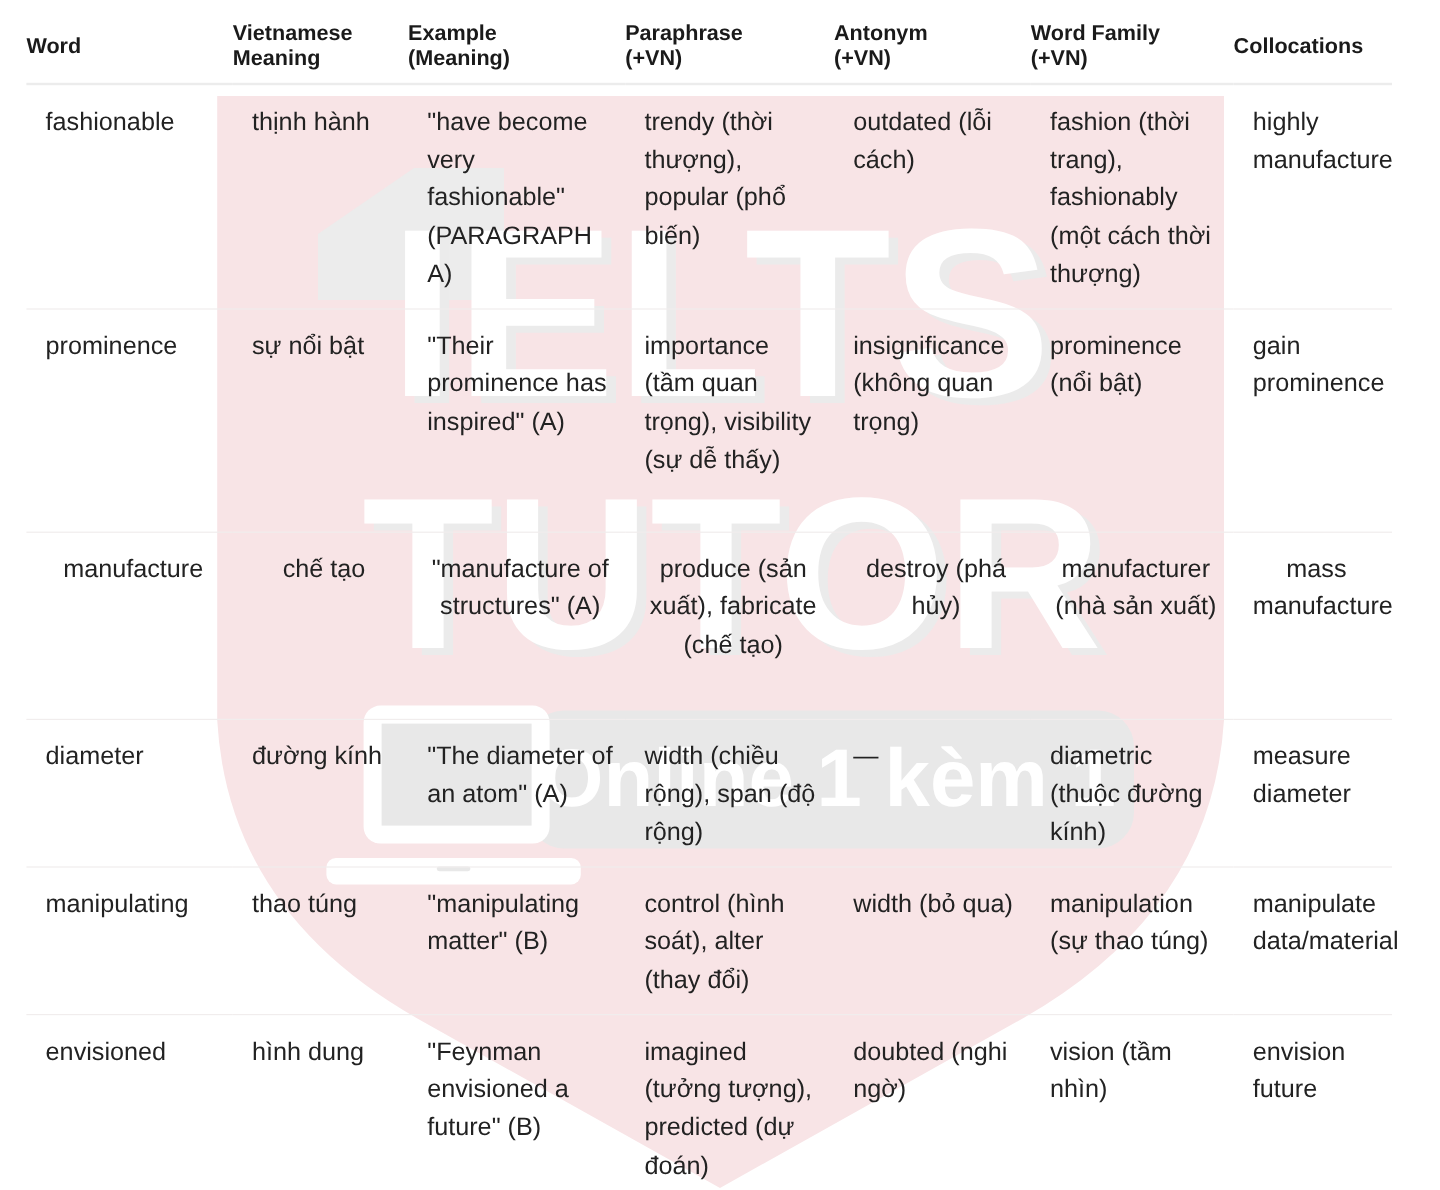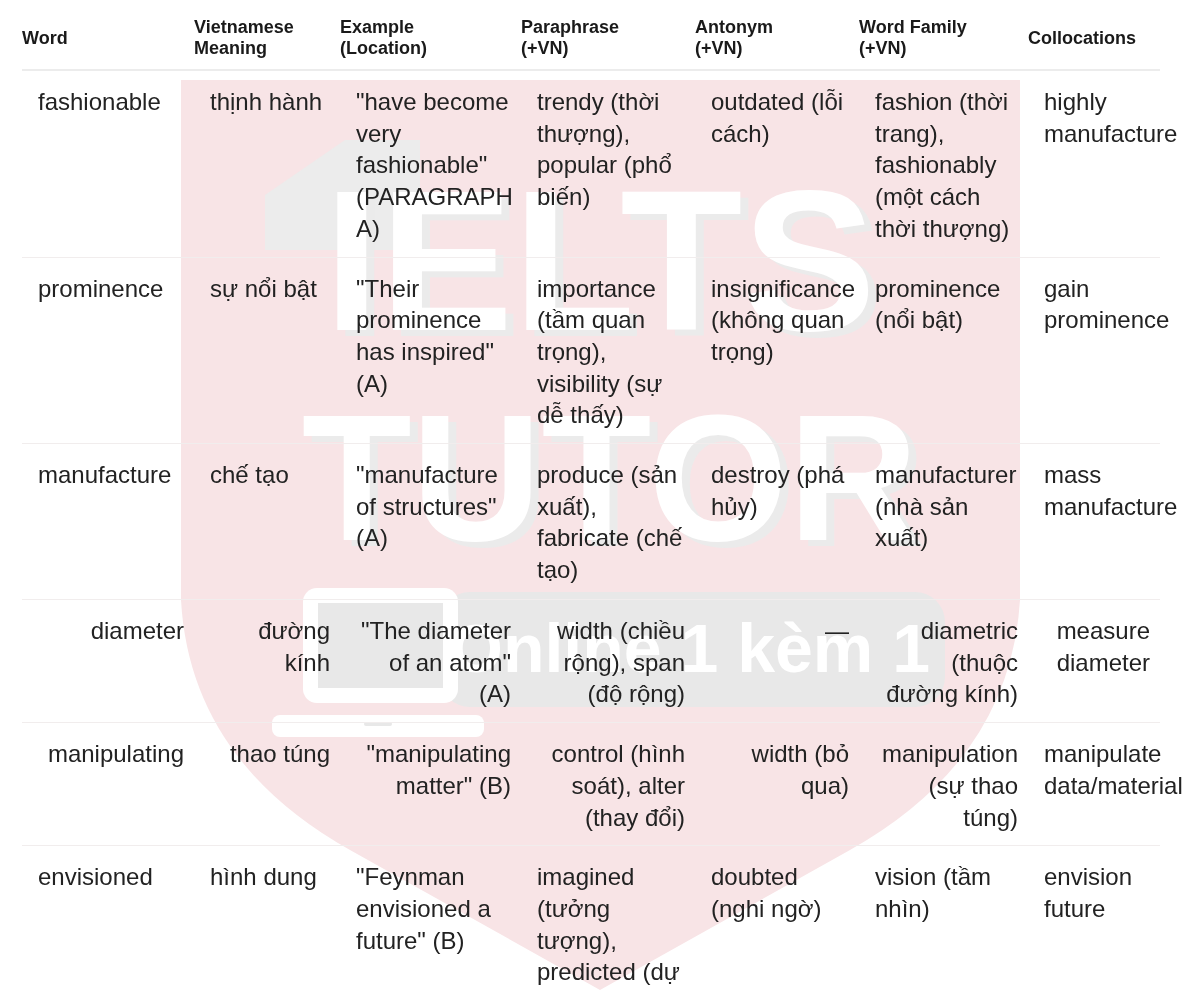--- a/index.html
+++ b/index.html
@@ -40,40 +40,40 @@
     font-weight: 700;
     font-size: 18px;
     line-height: 21px;
     color: #1a1a1a;
     vertical-align: middle;
     padding: 17px 0 10px 0;
     height: 42px;
     border-bottom: 2px solid #ececec;
   }
   td {
-    font-size: 24px;
+    font-size: 21px;
     line-height: 31.7px;
     vertical-align: top;
     padding: 15px 10px 12px 16px;
     border-bottom: 1px solid #f1eded;
     color: #222;
   }
   tr:last-child td { border-bottom: none; }
   col.c-word { width: 172px; }
   col.c-vn { width: 146px; }
   col.c-ex { width: 181px; }
   col.c-para { width: 174px; }
   col.c-ant { width: 164px; }
   col.c-fam { width: 169px; }
   col.c-col { width: 132px; }
   tr.r1 td { height: 154px; }
   tr.r2 td { height: 158px; }
-  tr.r3 td { height: 128px; }
-  tr.r4 td { height: 95px; text-align: right; }
-  tr.r5 td { height: 95px; text-align: right; }
+  tr.r3 td { height: 128px; text-align: center; }
+  tr.r4 td { height: 95px; }
+  tr.r5 td { height: 95px; }
   tr.r6 td { height: 130px; }
 </style>
 </head>
 <body>
 
 <svg class="watermark" viewBox="0 0 1200 992" xmlns="http://www.w3.org/2000/svg">
 
   <path d="M181 80 L1020 80 L1020 600 Q1010 760 850 850 L600 990 L350 850 Q190 760 181 600 Z" fill="#f8e4e6"></path>
 
   <g fill="#ececec">
@@ -108,21 +108,21 @@
         <col class="c-ex">
         <col class="c-para">
         <col class="c-ant">
         <col class="c-fam">
         <col class="c-col">
     </colgroup>
     <thead>
       <tr>
         <th><span>Word</span></th>
         <th><span>Vietnamese</span><br><span>Meaning</span></th>
-        <th><span>Example</span><br><span>(Location)</span></th>
+        <th><span>Example</span><br><span>(Meaning)</span></th>
         <th><span>Paraphrase</span><br><span>(+VN)</span></th>
         <th><span>Antonym</span><br><span>(+VN)</span></th>
         <th><span>Word Family</span><br><span>(+VN)</span></th>
         <th><span>Collocations</span></th>
       </tr>
     </thead>
     <tbody>
       <tr class="r1">
         <td>fashionable</td>
         <td>thịnh hành</td>

